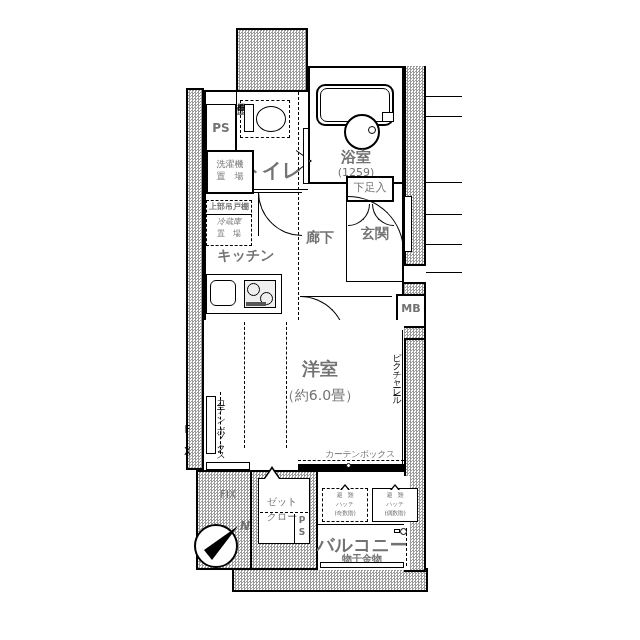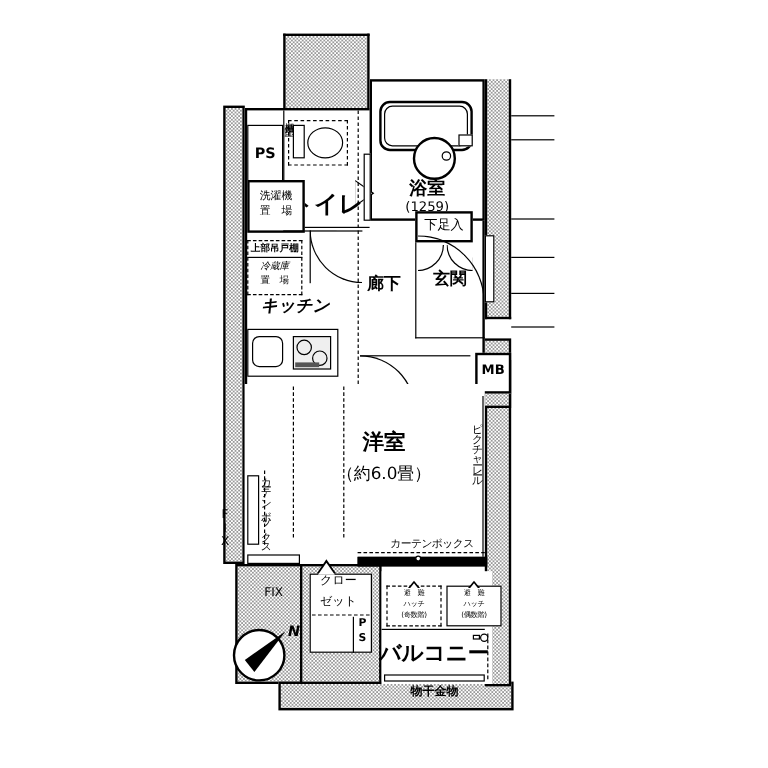--- a/index.html
+++ b/index.html
@@ -14,21 +14,21 @@
   .abs{position:absolute;box-sizing:border-box;}
   .hatch{
     background-color:#ffffff;
     background-image:
       repeating-conic-gradient(#9a9a9a 0% 25%, #ffffff 0% 50%);
     background-size:3px 3px;
   }
   .room{background:#fff;border:1px solid #000;}
   .lbl{
     position:absolute;white-space:nowrap;line-height:1.05;
-    text-align:center;color:#000000;
+    text-align:center;color:#737373;
   }
   .vlbl{
     position:absolute;writing-mode:vertical-rl;text-orientation:upright;
     white-space:nowrap;line-height:1;color:#000;
   }
   .dashv{border-left:1px dashed #000;}
   .dashh{border-top:1px dashed #000;}
   .hline{background:#000;height:1px;}
   .vline{background:#000;width:1px;}
 </style>
@@ -89,21 +89,21 @@
   <div class="abs room" style="left:206px;top:150px;width:48px;height:44px;border:2px solid #000;"></div>
   <div class="lbl" style="left:230px;top:160px;font-size:9px;transform:translateX(-50%);">洗濯機</div>
   <div class="lbl" style="left:230px;top:172px;font-size:9px;transform:translateX(-50%);">置　場</div>
 
   <div class="abs" style="left:206px;top:200px;width:46px;height:46px;border:1px dashed #000;"></div>
   <div class="lbl" style="left:229px;top:203px;font-size:8px;transform:translateX(-50%);font-weight:bold;">上部吊戸棚</div>
   <div class="lbl" style="left:229px;top:218px;font-size:8px;transform:translateX(-50%);font-style:italic;">冷蔵庫</div>
   <div class="lbl" style="left:229px;top:230px;font-size:8px;transform:translateX(-50%);">置　場</div>
   <div class="abs hline" style="left:206px;top:214px;width:46px;"></div>
 
-  <div class="lbl" style="left:246px;top:248px;font-size:14px;font-weight:bold;transform:translateX(-50%);font-style:italic;">キッチン</div>
+  <div class="lbl" style="left:246px;top:248px;font-size:14px;font-weight:bold;transform:translateX(-50%);">キッチン</div>
 
   <div class="abs" style="left:206px;top:274px;width:76px;height:40px;border:1px solid #000;background:#fff;"></div>
   <div class="abs" style="left:210px;top:280px;width:26px;height:26px;border:1px solid #000;border-radius:6px;background:#fff;"></div>
   <div class="abs" style="left:244px;top:280px;width:32px;height:28px;border:1px solid #000;background:#efefef;"></div>
   <div class="abs" style="left:247px;top:283px;width:13px;height:13px;border:1px solid #000;border-radius:50%;"></div>
   <div class="abs" style="left:260px;top:292px;width:13px;height:13px;border:1px solid #000;border-radius:50%;"></div>
   <div class="abs" style="left:246px;top:302px;width:20px;height:4px;background:#555;"></div>
 
   <div class="abs dashv" style="left:298px;top:192px;height:128px;"></div>
 
@@ -149,35 +149,35 @@
   <div class="abs" style="left:298px;top:464px;width:108px;height:8px;border:1px solid #000;background:#000;"></div>
   <div class="abs" style="left:346px;top:463px;width:5px;height:5px;border:1px solid #000;border-radius:50%;background:#fff;"></div>
 
   <div class="abs" style="left:206px;top:462px;width:44px;height:8px;border:1px solid #000;background:#fff;"></div>
   <div class="lbl" style="left:228px;top:490px;font-size:10px;transform:translateX(-50%);">FIX</div>
 
   <div class="vlbl" style="left:392px;top:346px;font-size:9px;letter-spacing:-1px;">ピクチャーレール</div>
   <div class="abs vline" style="left:402px;top:330px;height:134px;"></div>
 
   <div class="abs room" style="left:258px;top:478px;width:52px;height:66px;border:1px solid #000;"></div>
-  <div class="lbl" style="left:282px;top:480px;font-size:10px;transform:translateX(-50%);text-align:right;">クロー</div>
+  <div class="lbl" style="left:282px;top:512px;font-size:10px;transform:translateX(-50%);text-align:right;">クロー</div>
   <div class="lbl" style="left:282px;top:497px;font-size:10px;transform:translateX(-50%);">ゼット</div>
   <div class="abs dashh" style="left:260px;top:512px;width:48px;"></div>
 
   <div class="abs" style="left:294px;top:514px;width:16px;height:30px;border-left:1px solid #000;"></div>
   <div class="lbl" style="left:302px;top:516px;font-size:9px;font-weight:bold;transform:translateX(-50%);">P</div>
   <div class="lbl" style="left:302px;top:528px;font-size:9px;font-weight:bold;transform:translateX(-50%);">S</div>
 
   <div class="abs" style="left:264px;top:466px;width:0;height:0;border-left:8px solid transparent;border-right:8px solid transparent;border-bottom:12px solid #000;"></div>
   <div class="abs" style="left:265px;top:469px;width:0;height:0;border-left:7px solid transparent;border-right:7px solid transparent;border-bottom:10px solid #fff;"></div>
 
   <div class="abs" style="left:318px;top:476px;width:92px;height:94px;border:none;background:#fff;"></div>
   <div class="abs hline" style="left:318px;top:524px;width:86px;"></div>
   <div class="lbl" style="left:362px;top:536px;font-size:18px;font-weight:bold;transform:translateX(-50%);">バルコニー</div>
-  <div class="lbl" style="left:362px;top:572px;font-size:10px;font-weight:bold;transform:translateX(-50%);">物干金物</div>
+  <div class="lbl" style="left:362px;top:554px;font-size:10px;font-weight:bold;transform:translateX(-50%);">物干金物</div>
 
   <div class="abs" style="left:320px;top:562px;width:84px;height:6px;border:1px solid #000;background:#fff;"></div>
 
   <div class="abs" style="left:400px;top:528px;width:7px;height:7px;border:1px solid #000;border-radius:50%;"></div>
   <div class="abs" style="left:394px;top:529px;width:6px;height:4px;border:1px solid #000;"></div>
 
   <div class="abs" style="left:316px;top:528px;border-left:1px dashed #000;height:38px;"></div>
   <div class="abs" style="left:406px;top:528px;border-left:1px dashed #000;height:38px;"></div>
 
   <div class="abs" style="left:322px;top:488px;width:46px;height:34px;border:1px dashed #000;"></div>

